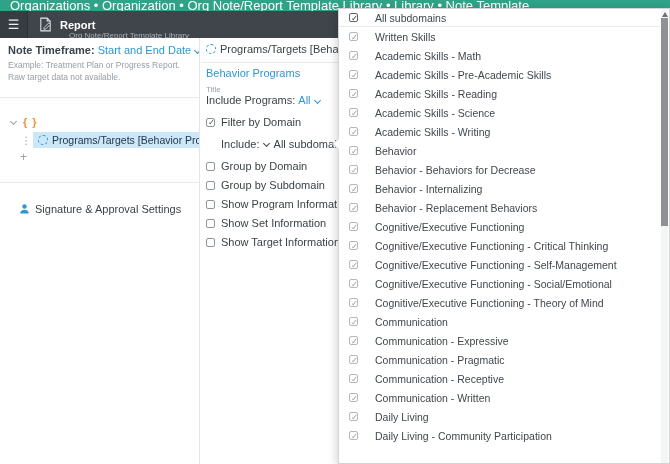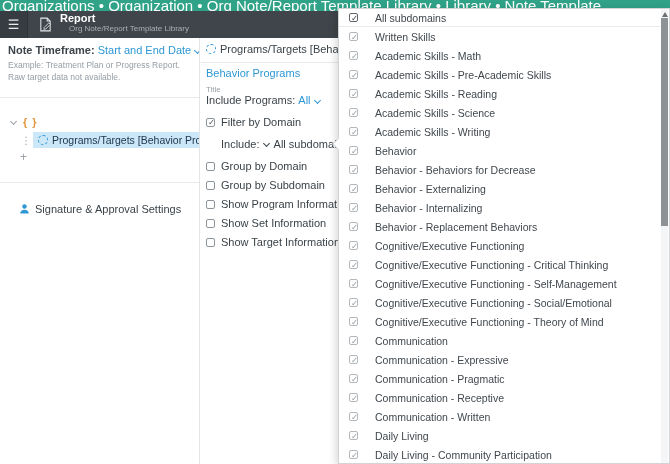--- a/index.html
+++ b/index.html
@@ -1,30 +1,30 @@
 <!DOCTYPE html>
 <html><head>
 <meta charset="utf-8">
 <style>
   * { margin:0; padding:0; box-sizing:border-box; }
   html,body { width:670px; height:464px; overflow:hidden; background:#fff;
     font-family:"Liberation Sans", sans-serif; }
 
   
   .crumb-bar { position:absolute; left:0; top:0; width:670px; height:11px;
-    background:#2fa287; color:#fff; font-size:15px; line-height:11px;
-    padding-left:2px; white-space:nowrap; z-index:1; }
+    background:#2fa287; color:#fff; font-size:13px; line-height:11px;
+    padding-left:10px; white-space:nowrap; z-index:1; }
 
   
   .app-header { position:absolute; left:0; top:11px; width:670px; height:27px;
     background:#3f454a; display:flex; align-items:stretch; z-index:1; }
   .hamburger { width:28px; background:#363c41; border-right:1px solid #2c3237;
     color:#e8eaec; font-size:13px; display:flex; align-items:center; justify-content:center; }
   .hdr-icon { display:flex; align-items:center; margin-left:9px; }
-  .hdr-titles { margin-left:6px; padding-top:1px; }
+  .hdr-titles { margin-left:6px; padding-top:8px; }
   .hdr-title { color:#fff; font-size:11px; font-weight:700; line-height:12px; }
   .hdr-sub { color:#a9b0b6; font-size:8px; line-height:10px;margin-left:9px; }
 
   
   .main { position:absolute; left:0; top:38px; width:592px; height:426px; background:#fff; z-index:1; }
 
   
   .left-panel { position:absolute; left:0; top:0; width:200px; height:426px;
     border-right:1px solid #e3e5e7; overflow:hidden; }
   .lp-row { position:absolute; left:0; width:200px; }
@@ -220,24 +220,20 @@
       <div class="dd-row">
     <span class="cb checked gray"></span>
     <span class="dd-label">Behavior</span>
   </div>
       <div class="dd-row">
     <span class="cb checked gray"></span>
     <span class="dd-label">Behavior - Behaviors for Decrease</span>
   </div>
       <div class="dd-row">
     <span class="cb checked gray"></span>
-    <span class="dd-label">Behavior - Externalizing</span>
-  </div>
-      <div class="dd-row">
-    <span class="cb checked gray"></span>
     <span class="dd-label">Behavior - Internalizing</span>
   </div>
       <div class="dd-row">
     <span class="cb checked gray"></span>
     <span class="dd-label">Behavior - Replacement Behaviors</span>
   </div>
       <div class="dd-row">
     <span class="cb checked gray"></span>
     <span class="dd-label">Cognitive/Executive Functioning</span>
   </div>

